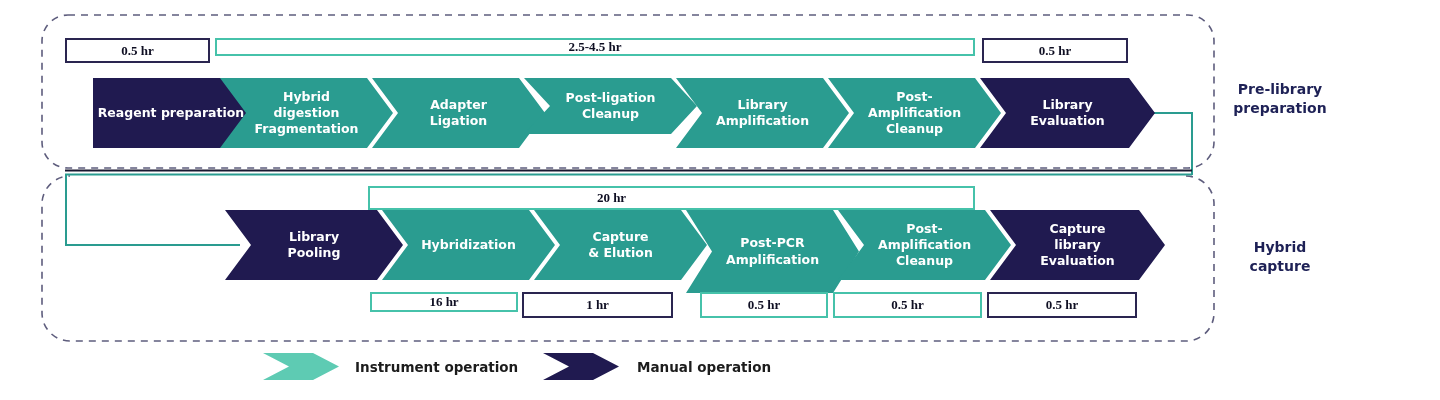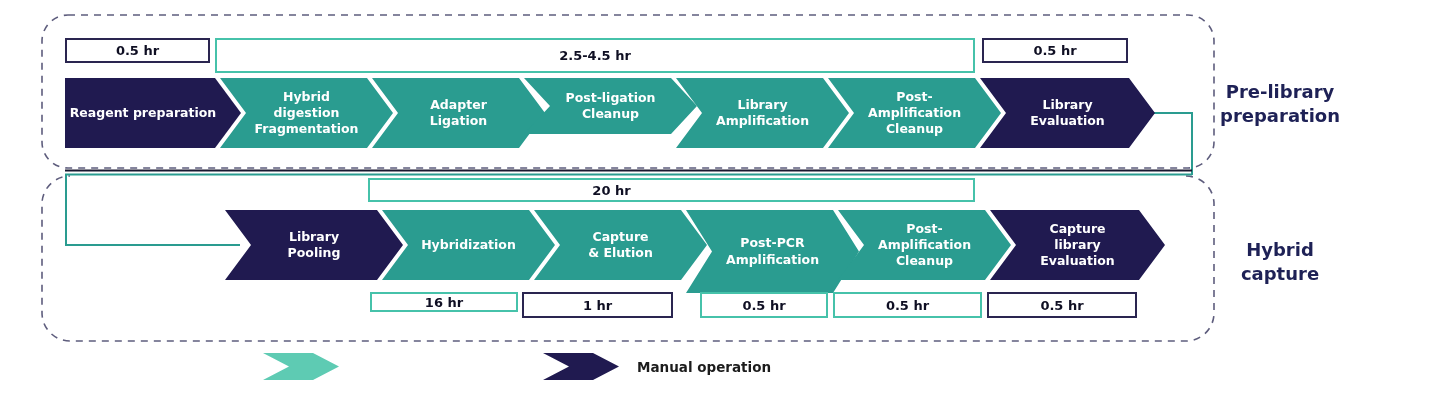--- a/index.html
+++ b/index.html
@@ -6,33 +6,33 @@
   body { width:1440px; height:400px; font-family:"DejaVu Sans","Liberation Sans",sans-serif; }
   .canvas { position:relative; width:1440px; height:400px; overflow:hidden; background:#fff; }
   .decor { position:absolute; left:0; top:0; z-index:0; }
 
   
   .chev { position:absolute; display:flex; align-items:center; justify-content:center;
           color:#fff; font-weight:bold; font-size:12.5px; line-height:1.3; text-align:center; z-index:2; }
   .chev .lbl { white-space:pre-line; padding:0 26px; }
   .chev.first .lbl { padding:0 24px 0 4px; }
   .chev { clip-path: polygon(0 0, calc(100% - 26px) 0, 100% 50%, calc(100% - 26px) 100%, 0 100%, 26px 50%); }
-  .chev.first { clip-path: polygon(0 0, calc(100% - 26px) 0, 100% 50%, calc(100% - 26px) 100%, 0 100%); }
+  .chev.first { clip-path: polygon(0 0, calc(100% - 26px) 0, 100% 50%, calc(100% - 26px) 100%, 0 100%); margin-left: 28px; }
   .teal-bg { background:#2a9c90; }
   .navy-bg { background:#201a50; }
 
   
   .tbox { position:absolute; display:flex; align-items:center; justify-content:center;
-          background:#fff; box-sizing:border-box; font-weight:bold; font-size:13px; color:#0f0f23; z-index:3; }
+          background:#fff; box-sizing:border-box; font-weight:bold; font-size:13px; color:#0f0f23; z-index:3;font-family:Liberation Serif, serif; }
   .tb-navy { border:2px solid #2a2550; }
   .tb-teal { border:2px solid #46c2aa; }
-  .tbox-20 { padding-right:120px; }
+  .tbox-20 { padding-right:120px;margin-top:8px; }
 
   
-  .side-label { position:absolute; width:130px; text-align:center; font-weight:bold; font-size:18px;
+  .side-label { position:absolute; width:130px; text-align:center; font-weight:bold; font-size:14px;
                 color:#1e2156; white-space:pre-line; line-height:1.35; z-index:2; }
 
   
   .leg-arrow { position:absolute; width:76px; height:27px; z-index:2;
                clip-path: polygon(0 0, calc(100% - 26px) 0, 100% 50%, calc(100% - 26px) 100%, 0 100%, 26px 50%); }
   .mint-bg { background:#5ecbb3; }
   .leg-label { position:absolute; font-weight:bold; font-size:13.5px; color:#1c1c1c; z-index:2; }
 </style>
 </head>
 <body>
@@ -44,21 +44,21 @@
     <path d="M 1186 176 a 28 28 0 0 1 28 28 V 313 a 28 28 0 0 1 -28 28 H 70 a 28 28 0 0 1 -28 -28 V 204 a 28 28 0 0 1 28 -28" fill="none" stroke="#5e5d7d" stroke-width="1.6" stroke-dasharray="7 6"></path>
     <polyline points="1152,113 1192,113 1192,175" fill="none" stroke="#2a9c90" stroke-width="2"></polyline>
     <line x1="65" y1="170.5" x2="1192" y2="170.5" stroke="#18172f" stroke-width="2"></line>
     <line x1="65" y1="174.5" x2="1192" y2="174.5" stroke="#2a9c90" stroke-width="2"></line>
     <polyline points="66,175 66,245 240,245" fill="none" stroke="#2a9c90" stroke-width="2"></polyline>
   </svg>
 
   <div class="tbox tb-navy" style="left:65px;top:38px;width:145px;height:25px">
     <span>0.5 hr</span>
   </div>
-  <div class="tbox tb-teal" style="left:215px;top:38px;width:760px;height:35px">
+  <div class="tbox tb-teal" style="left:215px;top:38px;width:760px;height:18px">
     <span>2.5-4.5 hr</span>
   </div>
   <div class="tbox tb-navy" style="left:982px;top:38px;width:146px;height:25px">
     <span>0.5 hr</span>
   </div>
 
   <div class="chev first navy-bg" style="left:65px;top:78px;width:176px;height:70px">
     <span class="lbl">Reagent preparation</span>
   </div>
   <div class="chev teal-bg" style="left:220px;top:78px;width:173px;height:70px">
@@ -134,16 +134,17 @@
     <span>0.5 hr</span>
   </div>
   <div class="tbox tb-teal" style="left:833px;top:292px;width:149px;height:26px">
     <span>0.5 hr</span>
   </div>
   <div class="tbox tb-navy" style="left:987px;top:292px;width:150px;height:26px">
     <span>0.5 hr</span>
   </div>
 
   <div class="leg-arrow mint-bg" style="left:263px;top:353px"></div>
+  <div class="leg-label" style="left:355px;top:359px">Instrument operation</div>
   <div class="leg-arrow navy-bg" style="left:543px;top:353px"></div>
   <div class="leg-label" style="left:637px;top:359px">Manual operation</div>
 
 </div>
 
 </body></html>

